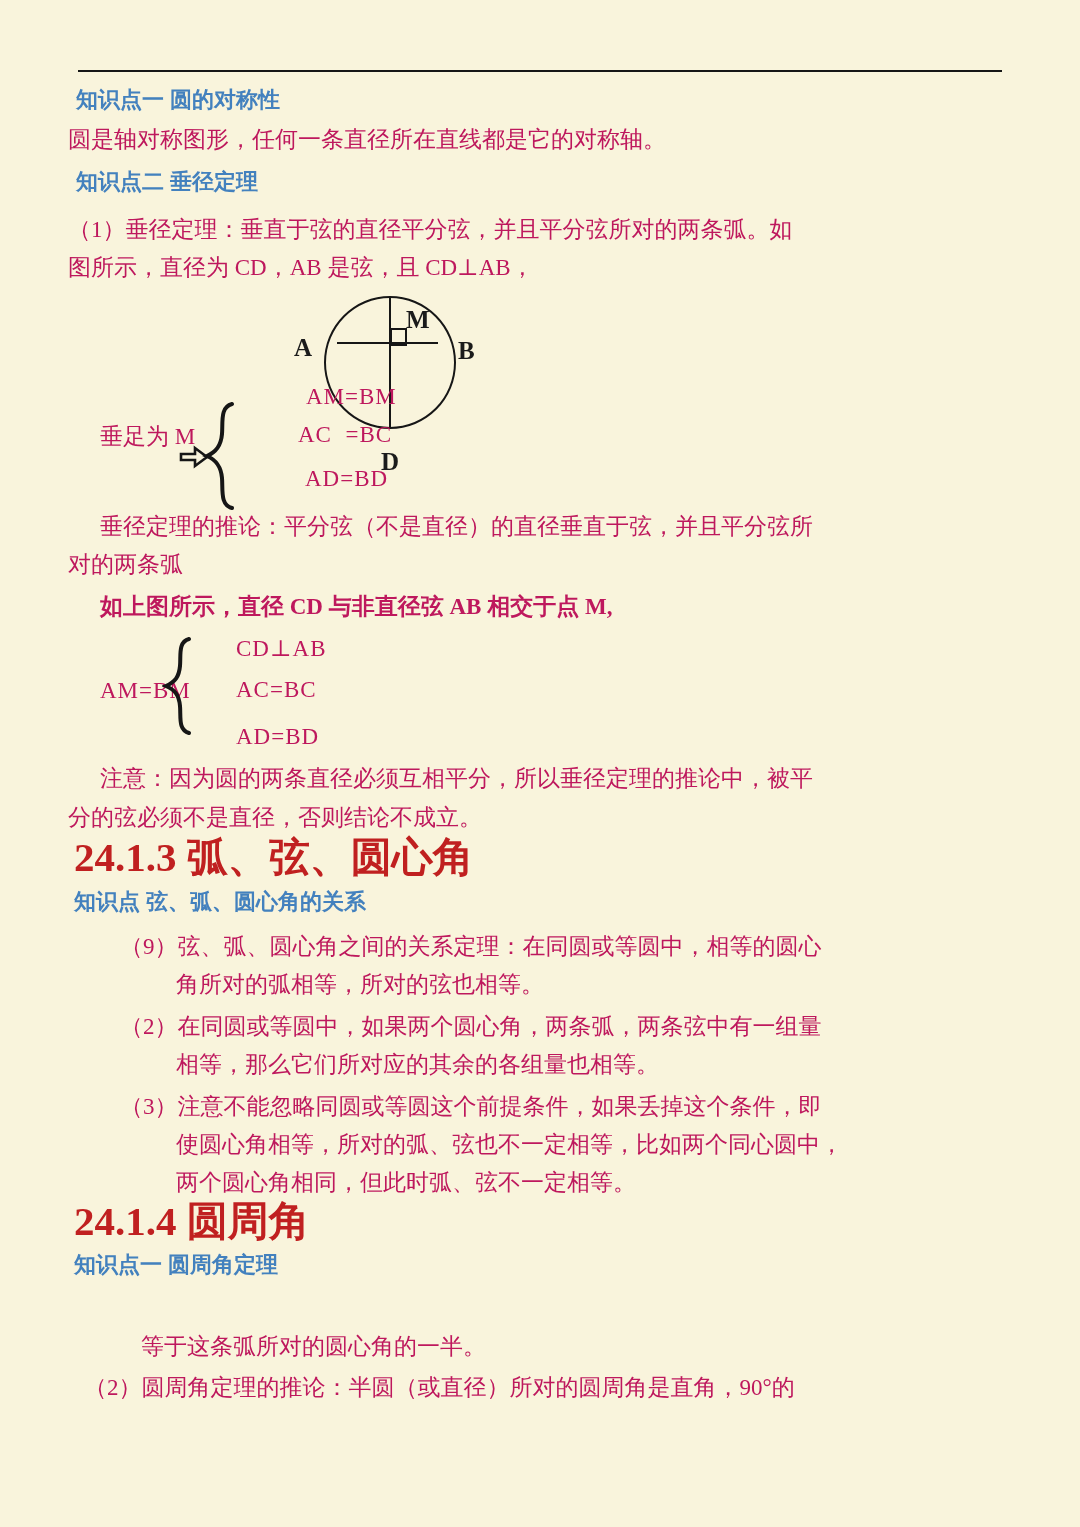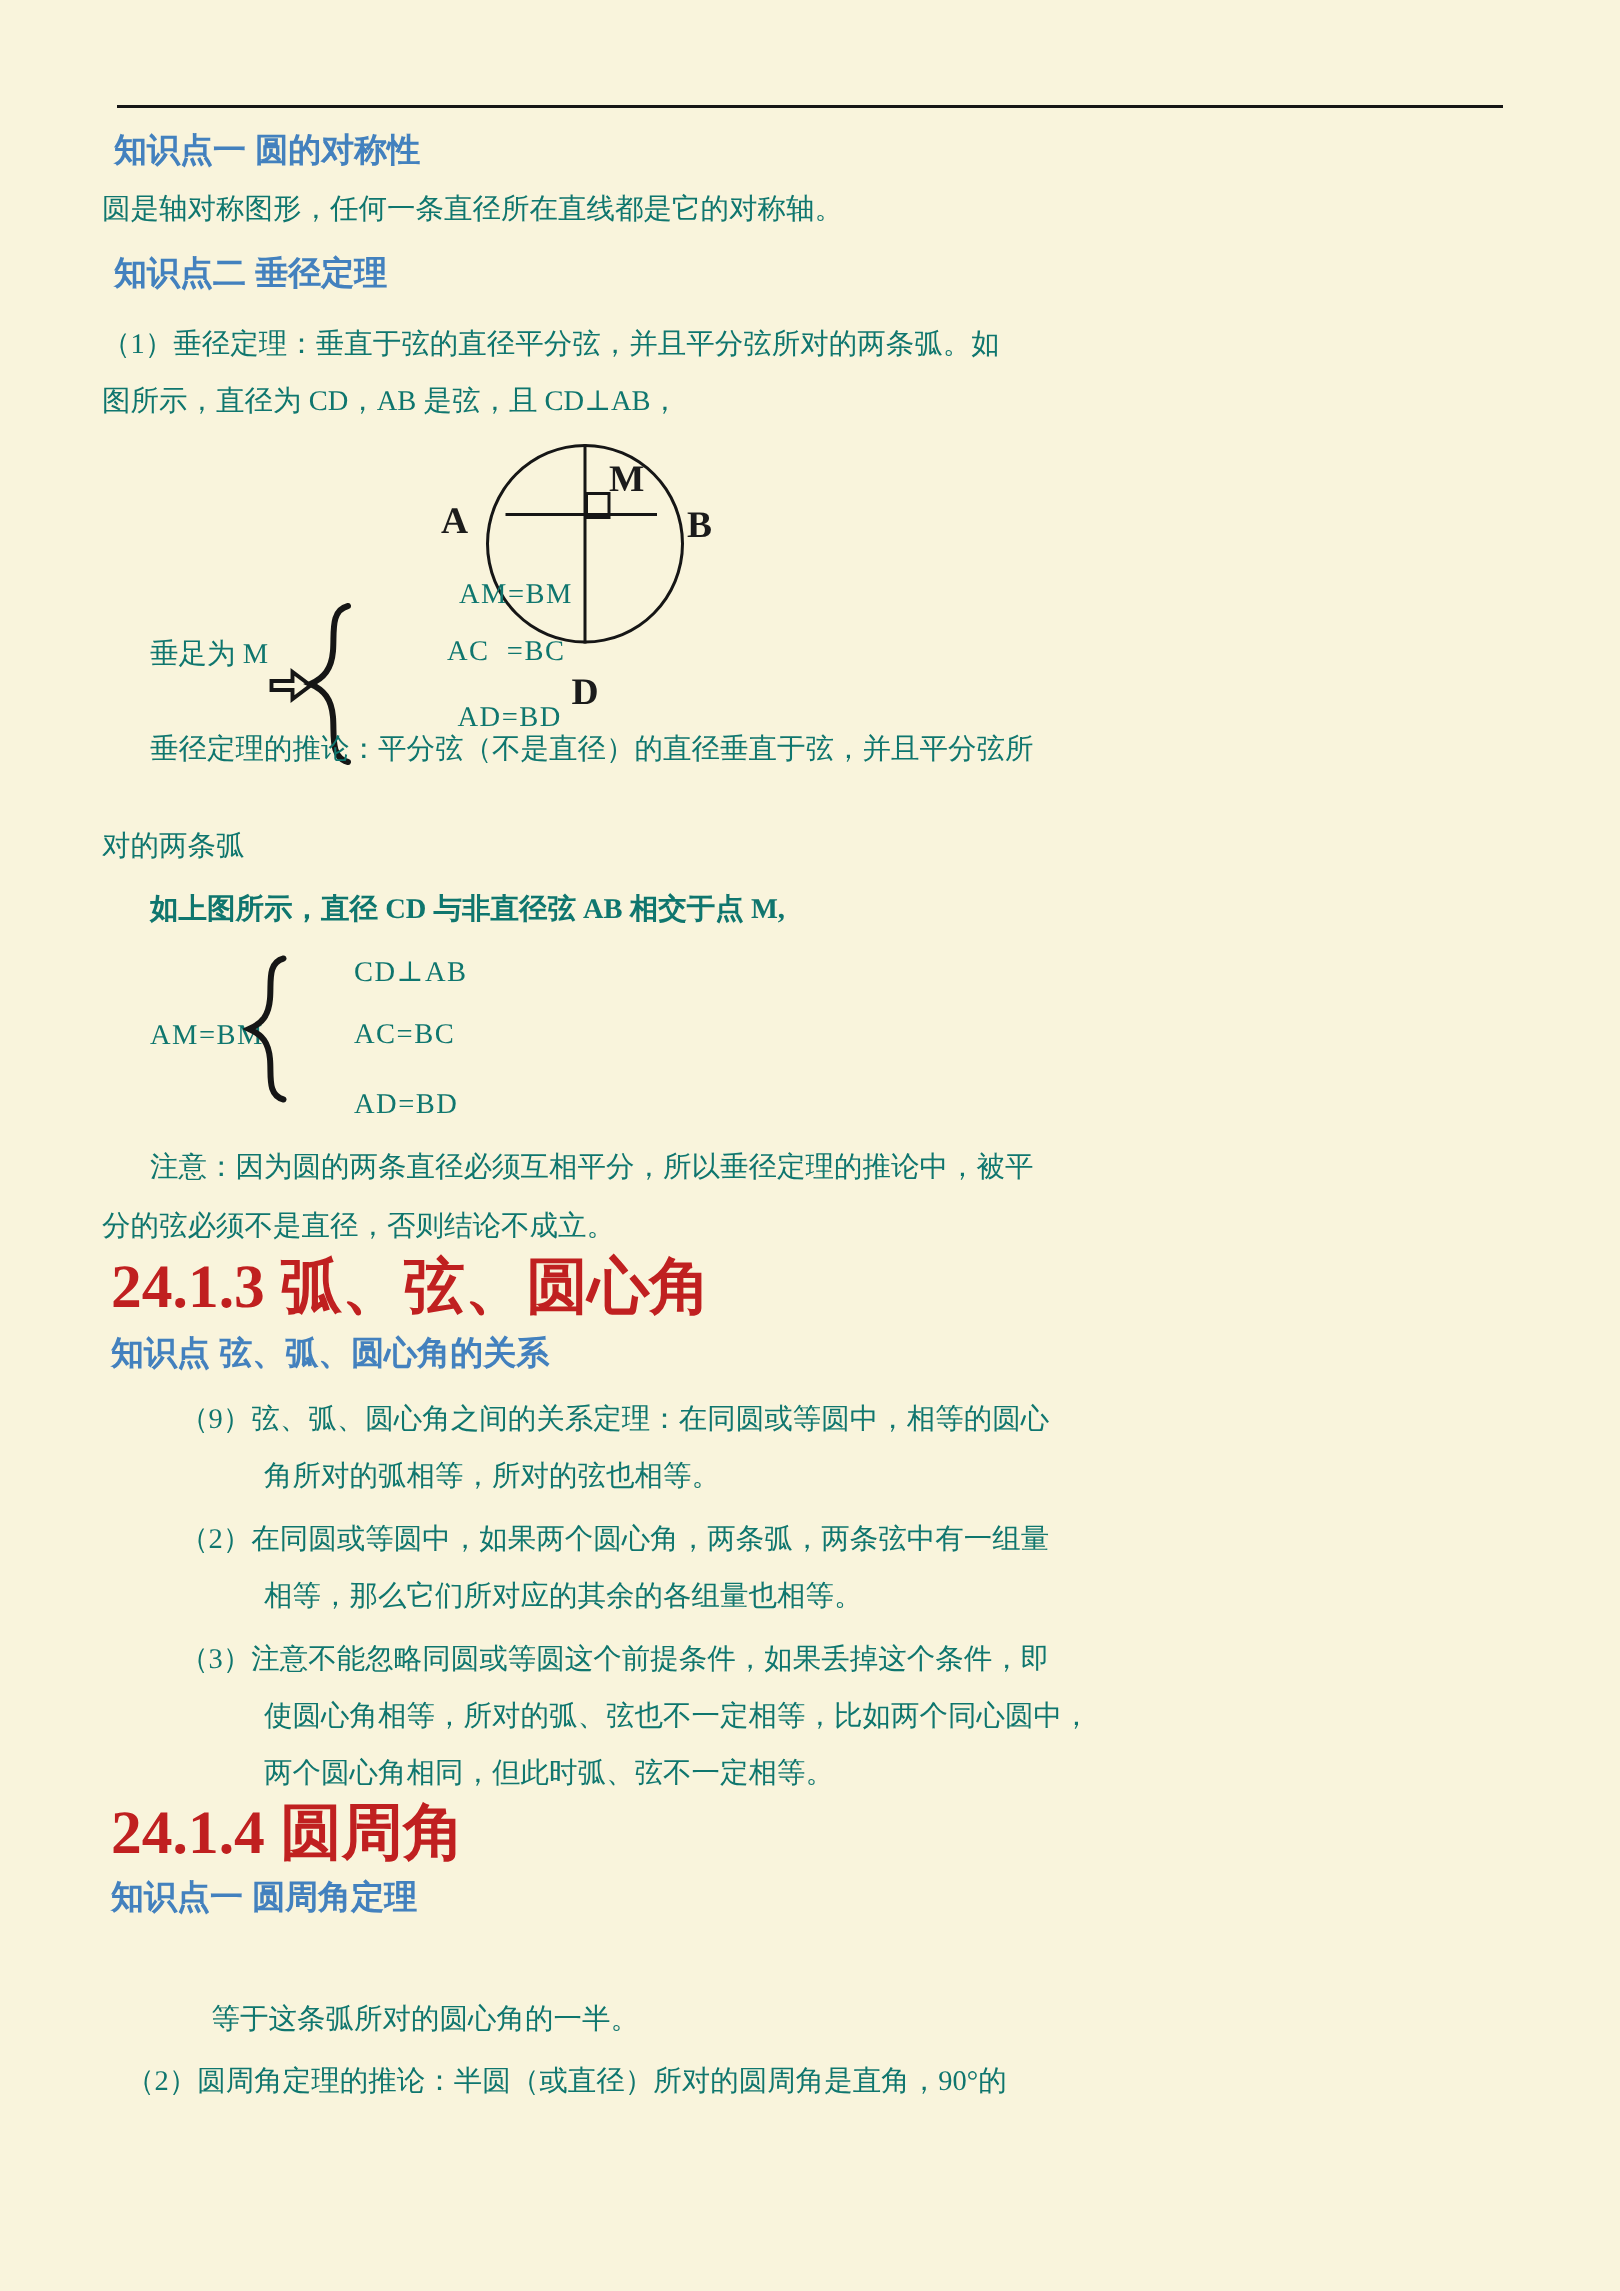--- a/index.html
+++ b/index.html
@@ -7,23 +7,23 @@
     position:relative;
     width:1080px;height:1527px;
     background:#F9F4DC;
     overflow:hidden;
     font-family:"Liberation Serif","DejaVu Serif",serif;
     color:#1b1b1b;
   }
   .ln{
     position:absolute;
     white-space:pre;
-    font-size:19px;
+    font-size:23px;
     line-height:36px;
-    color:#0f766e;
+    color:#be185d;
   }
   .h-blue{
     font-size:22px;
     font-weight:bold;
     color:#4381BE;
     font-family:"Liberation Sans","DejaVu Sans",sans-serif;
   }
   .h-red{
     font-size:41px;
     font-weight:bold;
@@ -90,21 +90,21 @@
       <path d="M3 10 L17 10 L17 4 L29 13 L17 22 L17 16 L3 16 Z" fill="none" stroke="#161616" stroke-width="2.6" stroke-linejoin="miter"></path>
     </svg>
   </div>
 
   <div style="position:absolute;left:202px;top:400px;">
     <svg width="36" height="112" viewBox="0 0 36 112">
       <path d="M30 4 C18 7 21 22 20 34 C19 46 14 52 5 56 C14 60 19 66 20 78 C21 90 18 105 30 108" fill="none" stroke="#161616" stroke-width="4" stroke-linecap="round"></path>
     </svg>
   </div>
 
-  <div class="ln" style="left:100px;top:482px;text-align:right;">垂径定理的推论：平分弦（不是直径）的直径垂直于弦，并且平分弦所</div>
+  <div class="ln" style="left:100px;top:509px;text-align:right;">垂径定理的推论：平分弦（不是直径）的直径垂直于弦，并且平分弦所</div>
   <div class="ln" style="left:68px;top:547px;">对的两条弧</div>
   <div class="ln" style="left:100px;top:589px;font-weight:bold;">如上图所示，直径 CD 与非直径弦 AB 相交于点 M,</div>
 
   <div class="ln latin" style="left:236px;top:631px;">CD⊥AB</div>
   <div class="ln latin" style="left:100px;top:673px;">AM=BM</div>
   <div style="position:absolute;left:162px;top:636px;">
     <svg width="32" height="100" viewBox="0 0 32 100">
       <path d="M27 3 C16 6 19 19 18 30 C17 41 13 46 4 50 C13 54 17 59 18 70 C19 81 16 94 27 97" fill="none" stroke="#161616" stroke-width="4" stroke-linecap="round"></path>
     </svg>
   </div>

